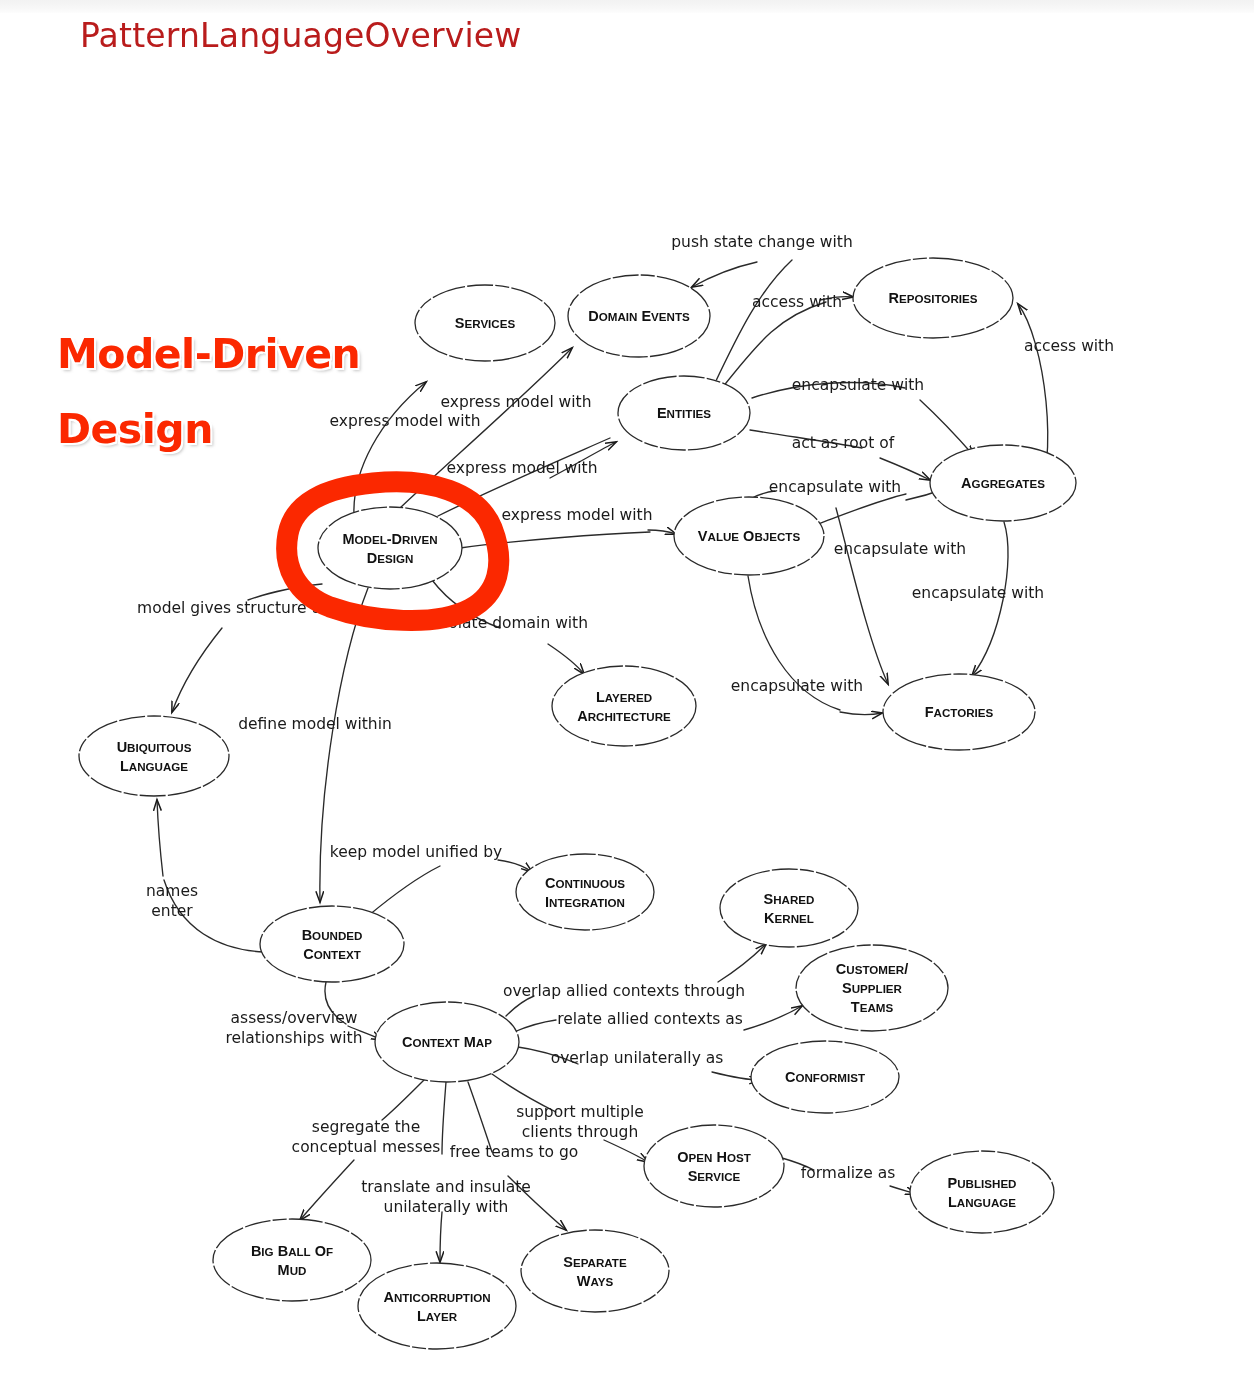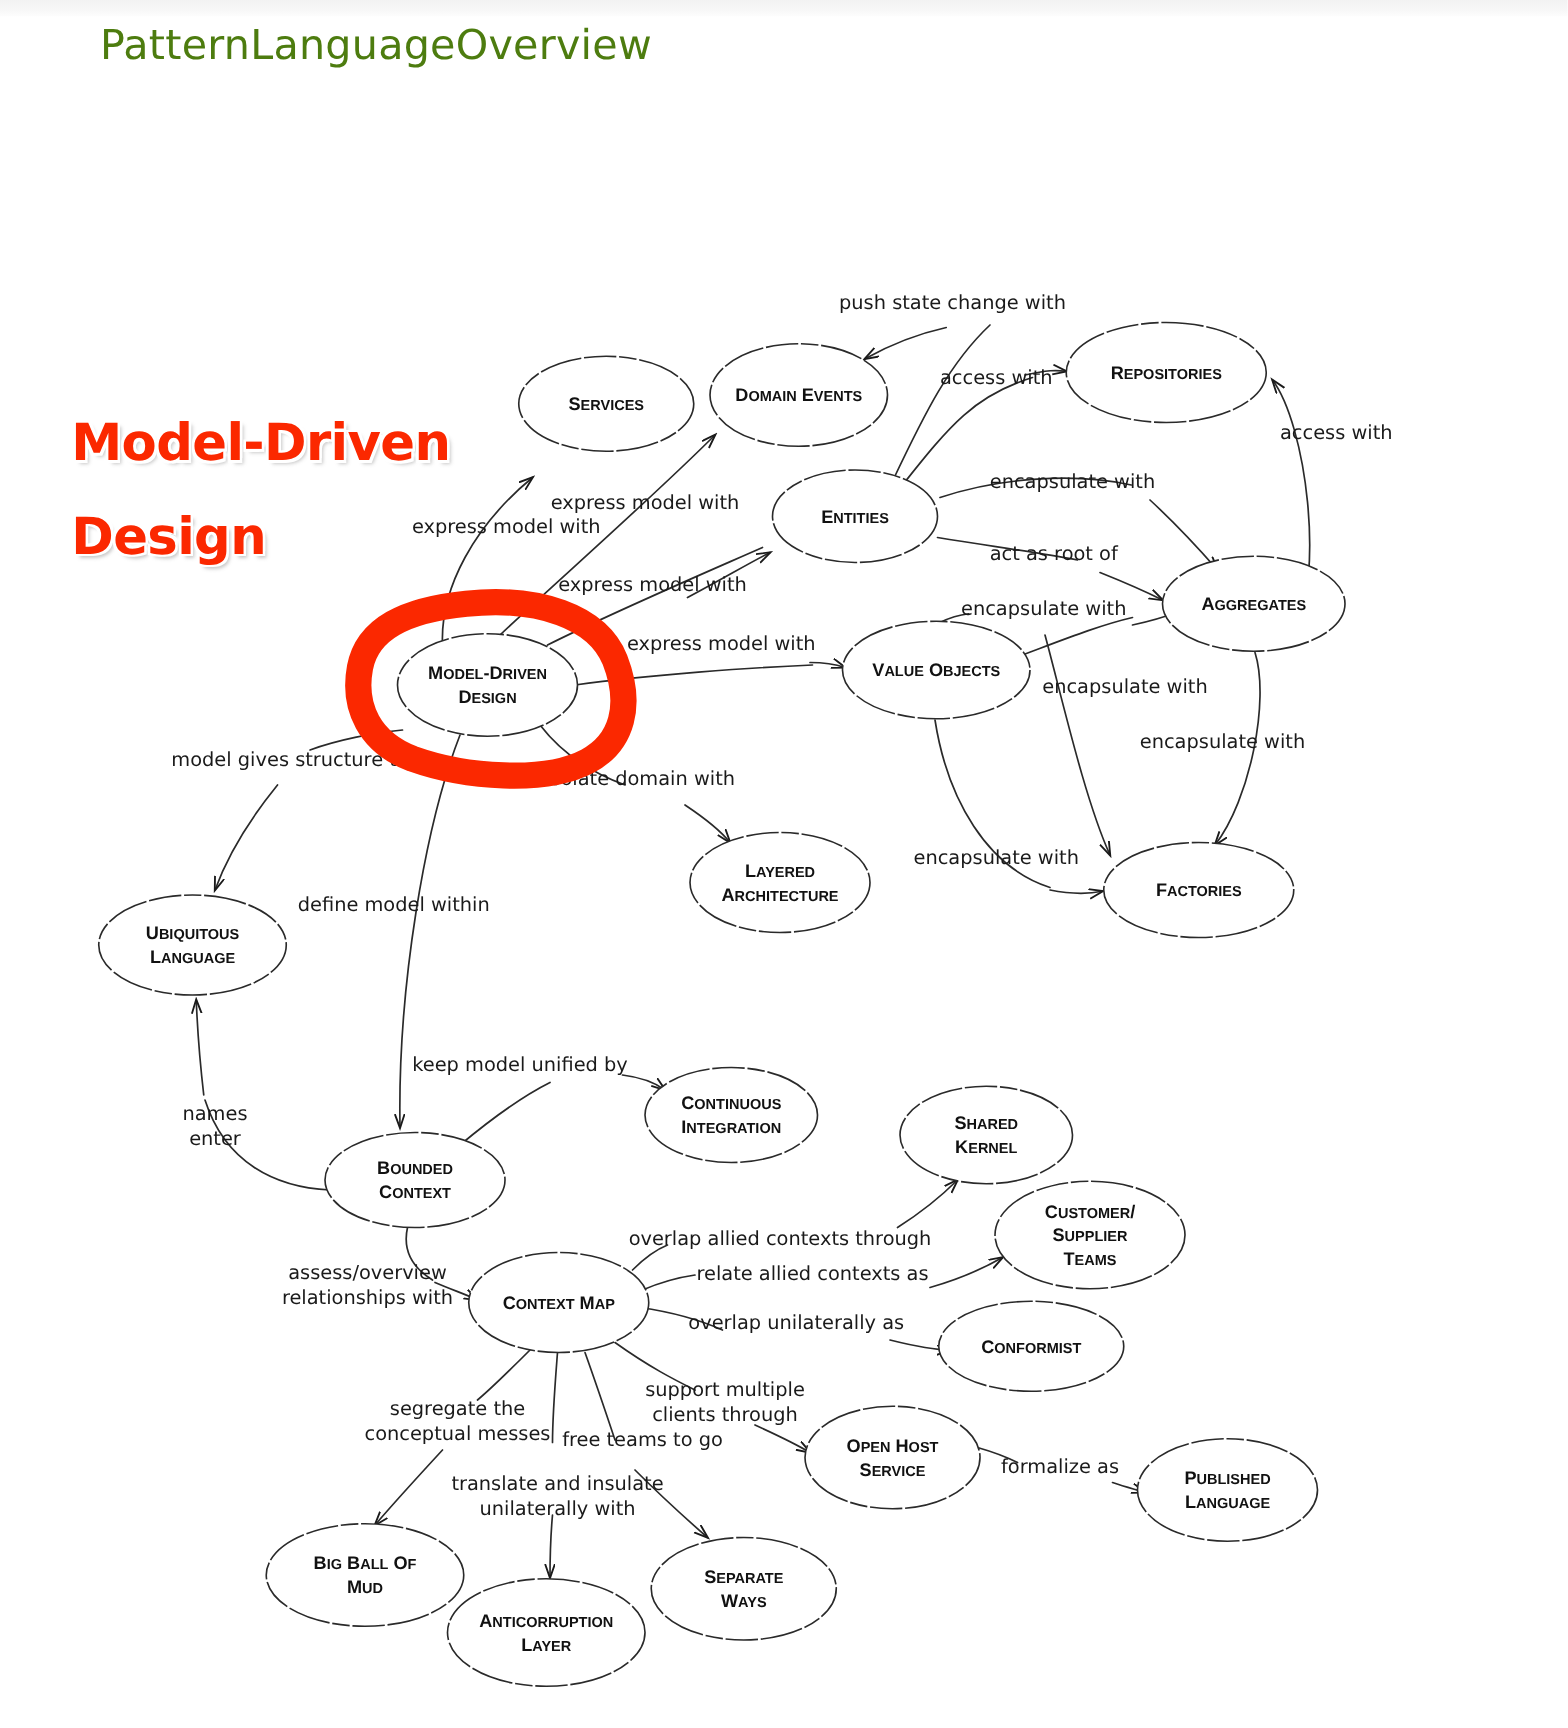--- a/index.html
+++ b/index.html
@@ -20,21 +20,21 @@
     width: 1254px;
     height: 13px;
     background: linear-gradient(to bottom, #f2f2f2 0%, #f7f7f7 60%, #fdfdfd 100%);
   }
   #page-title {
     position: absolute;
     left: 80px;
     top: 16px;
     font-size: 33px;
     font-weight: 400;
-    color: #4d7c0f;
+    color: #b91c1c;
     letter-spacing: 0.2px;
     font-family: "DejaVu Sans", sans-serif;
     white-space: nowrap;
   }
   #diagram-canvas {
     position: absolute;
     left: 0; top: 0;
     width: 1254px;
     height: 1382px;
   }

